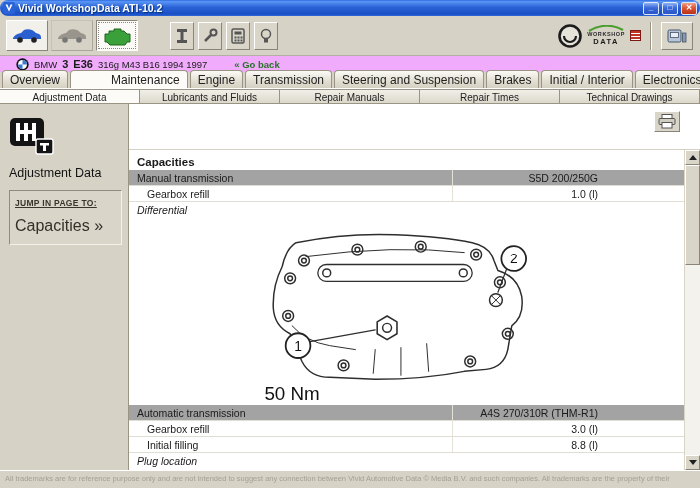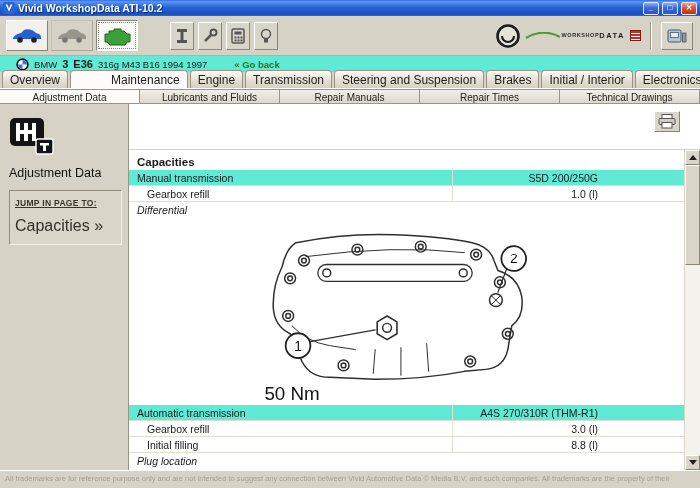--- a/index.html
+++ b/index.html
@@ -2,48 +2,48 @@
 <html><head>
 <meta charset="utf-8">
 <style>
   * { box-sizing: border-box; margin: 0; padding: 0; }
   html,body { width:700px; height:488px; overflow:hidden; }
   body { font-family:"Liberation Sans", sans-serif; font-size:11px; color:#1a1a1a; background:#d6d2c6; }
   .window { width:700px; height:488px; display:flex; flex-direction:column; background:#d6d2c6; }
 
   
   .titlebar { height:16px; flex:0 0 16px; display:flex; align-items:center; gap:3px; padding:0 3px;
-    background:linear-gradient(180deg,#2a6be0 0%,#5a95f5 10%,#2b63d6 45%,#1a4fc4 88%,#2e66d8 100%); }
+    background:linear-gradient(180deg,#2a6be0 0%,#5a95f5 10%,#2b63d6 45%,#1a4fc4 88%,#2e66d8 100%);border-radius:8px; }
   .app-icon { width:12px; height:12px; display:block; }
   .title-text { flex:1; color:#fff; font-weight:bold; font-size:10.5px; text-shadow:1px 1px 1px #00307a; white-space:nowrap; }
   .win-btn { width:16px; height:13px; border:1px solid #dce8fa; border-radius:2px; color:#fff; font-size:8px; font-weight:bold;
     display:flex; align-items:center; justify-content:center; line-height:1;
     background:linear-gradient(180deg,#8db2f5,#3a68d8 45%,#2a55c8); cursor:pointer; }
   .win-btn.close { background:linear-gradient(180deg,#f0a088,#dd5536 45%,#b83315); }
 
   
   .toolbar { height:40px; flex:0 0 40px; display:flex; align-items:center; padding:3px 6px; gap:3px;
     border-bottom:1px solid #b4afa2; background:#d6d2c6; }
   .tb-big { width:42px; height:31px; display:flex; align-items:center; justify-content:center; cursor:pointer;
     background:#f2f0ea; border:1px solid; border-color:#fff #8a8578 #8a8578 #fff; }
   .tb-big.dim { background:#d6d2c6; border-color:#c6c2b4 #aaa699 #aaa699 #c6c2b4; }
   .tb-big.pressed { background:#fbfaf6; border-color:#8a8578 #fff #fff #8a8578; outline:1px dotted #888; outline-offset:-3px; }
   .gap { width:26px; }
   .tb-small { width:24px; height:28px; display:flex; align-items:center; justify-content:center; cursor:pointer;
     background:#d9d5c9; border:1px solid; border-color:#fff #8a8578 #8a8578 #fff; margin-right:1px; }
   .tb-right { margin-left:auto; display:flex; align-items:center; gap:5px; }
-  .wd-text { display:flex; flex-direction:row; align-items:center; line-height:1.05; }
+  .wd-text { display:flex; flex-direction:column; align-items:center; line-height:1.05; }
   .wd-line1 { font-size:5.5px; font-weight:bold; letter-spacing:0.6px; color:#2a2a2a; }
   .wd-line2 { font-size:7.5px; font-weight:bold; letter-spacing:1.5px; color:#1a1a1a; }
   .ati-badge { width:11px; height:11px; background:#c03028; border:1px solid #7a1a12;
     background-image:repeating-linear-gradient(180deg,#c03028 0 2px,#fff 2px 3px); cursor:pointer; }
   .sep { width:0; height:28px; border-left:1px solid #9a9484; border-right:1px solid #fff; margin:0 4px; }
 
   
-  .crumb { height:16px; flex:0 0 16px; display:flex; align-items:center; gap:5px; padding-left:16px; background:#5eead4; }
+  .crumb { height:16px; flex:0 0 16px; display:flex; align-items:center; gap:5px; padding-left:16px; background:#f0abfc; }
   .crumb .make { font-size:9.5px; }
   .crumb .model, .crumb .chassis { font-size:11px; font-weight:bold; }
   .crumb .detail { font-size:9.5px; }
   .crumb .goback { font-size:9.5px; font-weight:bold; color:#267326; margin-left:22px; cursor:pointer; }
 
   
   .tabs1 { height:16px; flex:0 0 16px; display:flex; align-items:flex-end; gap:2px; padding:1px 2px 0; background:#d6d2c6; }
   .tab1 { flex:1 1 auto; text-align:right; font-size:12px; padding:2px 7px 1px; white-space:nowrap; cursor:pointer;
     border:1px solid #9a9484; border-bottom:none; border-radius:4px 4px 0 0; color:#222;
     background:linear-gradient(180deg,#fbfaf6,#e2ded1 60%,#d4d0c2); }
@@ -64,21 +64,21 @@
 
   .content { flex:1; display:flex; flex-direction:column; background:#fff; overflow:hidden; position:relative; }
   .content-top { height:46px; flex:0 0 46px; position:relative; border-bottom:1px solid #d4d0c4; }
   .print-btn { position:absolute; right:20px; top:7px; width:26px; height:21px; display:flex; align-items:center; justify-content:center;
     background:#d9d5c9; border:1px solid; border-color:#fff #8a8578 #8a8578 #fff; cursor:pointer; }
   .scroll-wrap { flex:1; display:flex; overflow:hidden; }
   .table-area { flex:1; overflow:hidden; }
 
   .thead { font-weight:bold; font-size:11.5px; padding:6px 8px 4px; height:20px; }
   .trow { display:flex; align-items:stretch; height:16px; border-bottom:1px solid #e0ddd2; font-size:10.5px; }
-  .trow.shaded { background:#5eead4; }
+  .trow.shaded { background:#a3a3a3; }
   .trow .lbl { display:flex; align-items:center; padding-left:8px; flex:1; }
   .trow .lbl.indent { padding-left:18px; }
   .trow .val { width:232px; flex:0 0 232px; padding-right:86px; display:flex; align-items:center; justify-content:flex-end;
     border-left:1px solid #e4e1d6; white-space:nowrap; }
   .trow.note { height:15px; border-bottom:none; font-style:italic; }
   .diagram { height:188px; padding-left:96px; }
   .diagram svg { display:block; }
 
   
   .scrollbar { width:16px; flex:0 0 16px; display:flex; flex-direction:column; background:#f3f2ec; border-left:1px solid #d8d4c8; }

